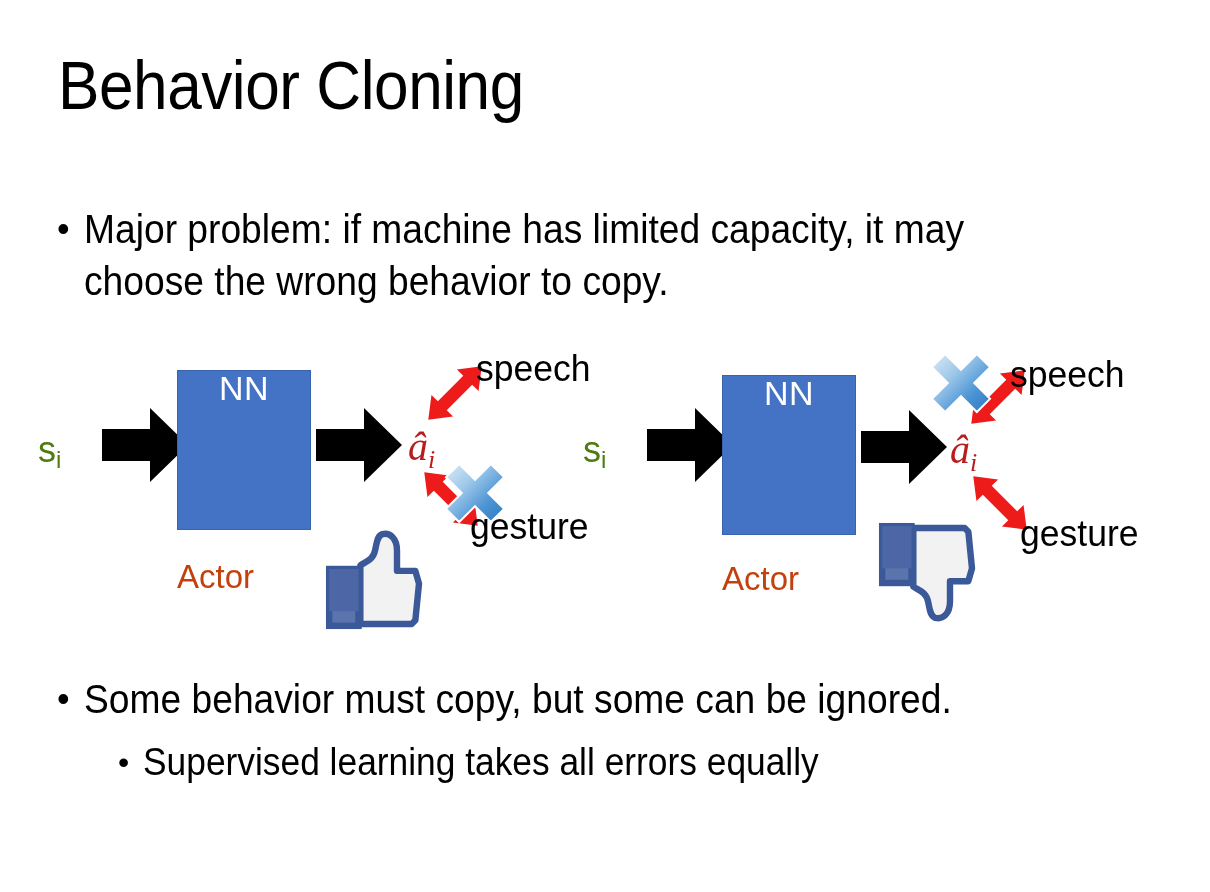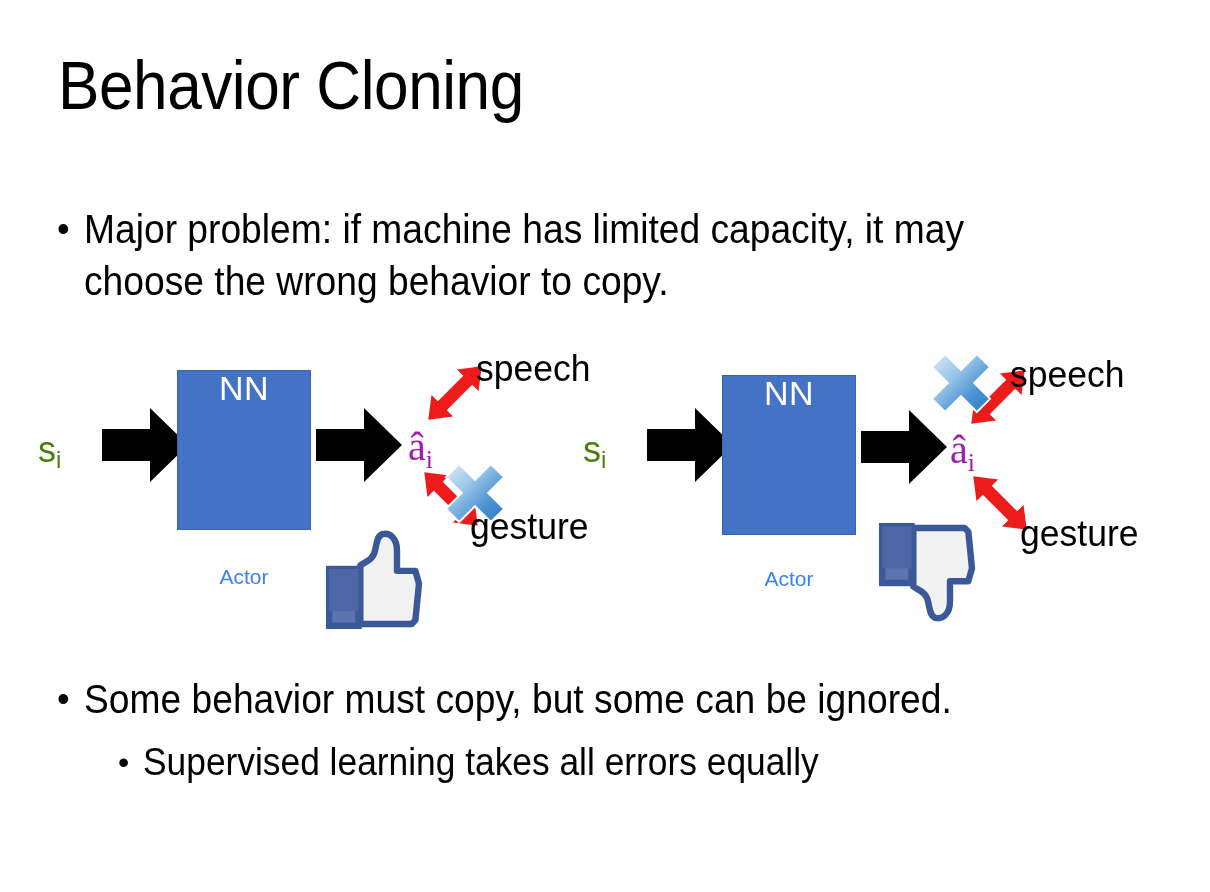--- a/index.html
+++ b/index.html
@@ -98,39 +98,40 @@
   .nn-box .nn-label {
     color: #ffffff;
     font-size: 34px;
     line-height: 34px;
     font-family: "Liberation Sans", sans-serif;
     letter-spacing: 0.5px;
   }
 
   .actor-label {
     position: absolute;
-    font-size: 21px;
+    font-size: 33px;
     line-height: 33px;
-    color: #3b82f6;
-    text-align: center;
+    color: #c2410c;
+    text-align: left;
   }
 
   .black-arrow {
     position: absolute;
   }
   .red-arrow {
     position: absolute;
   }
 
   .action-label {
     position: absolute;
     font-family: "Liberation Serif", serif;
+    font-style: italic;
     font-size: 40px;
     line-height: 40px;
-    color: #a21caf;
+    color: #b91c1c;
   }
   .action-label .hat {
     position: relative;
   }
   .action-label .sub {
     font-size: 26px;
     vertical-align: -0.3em;
   }
 
   .out-label {

